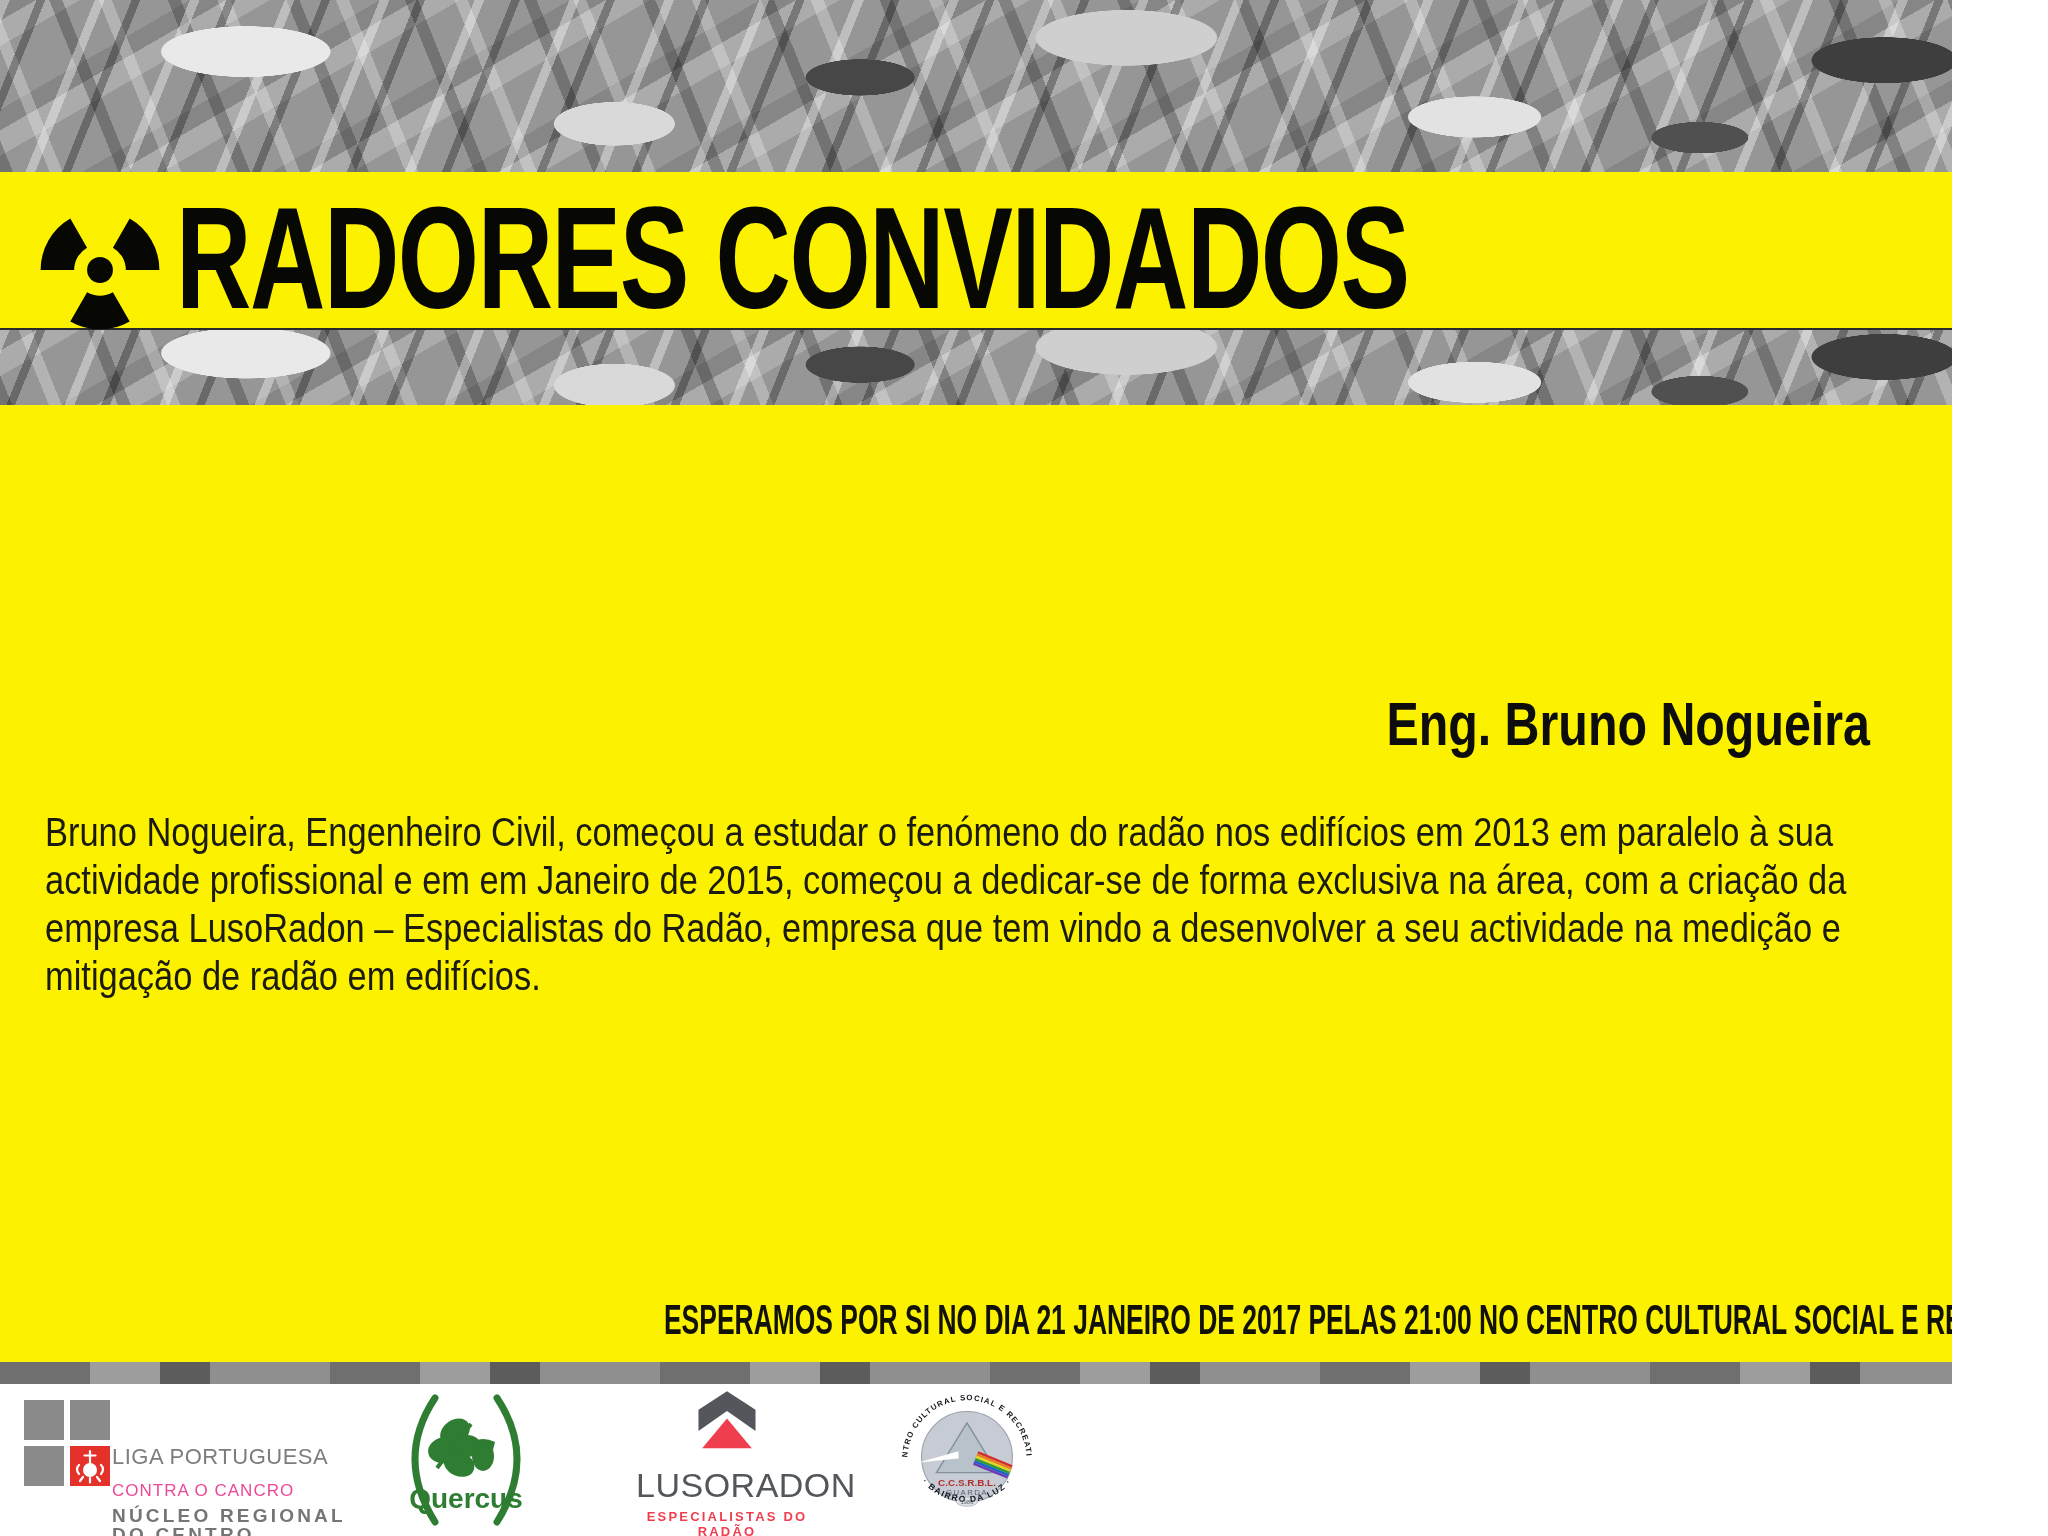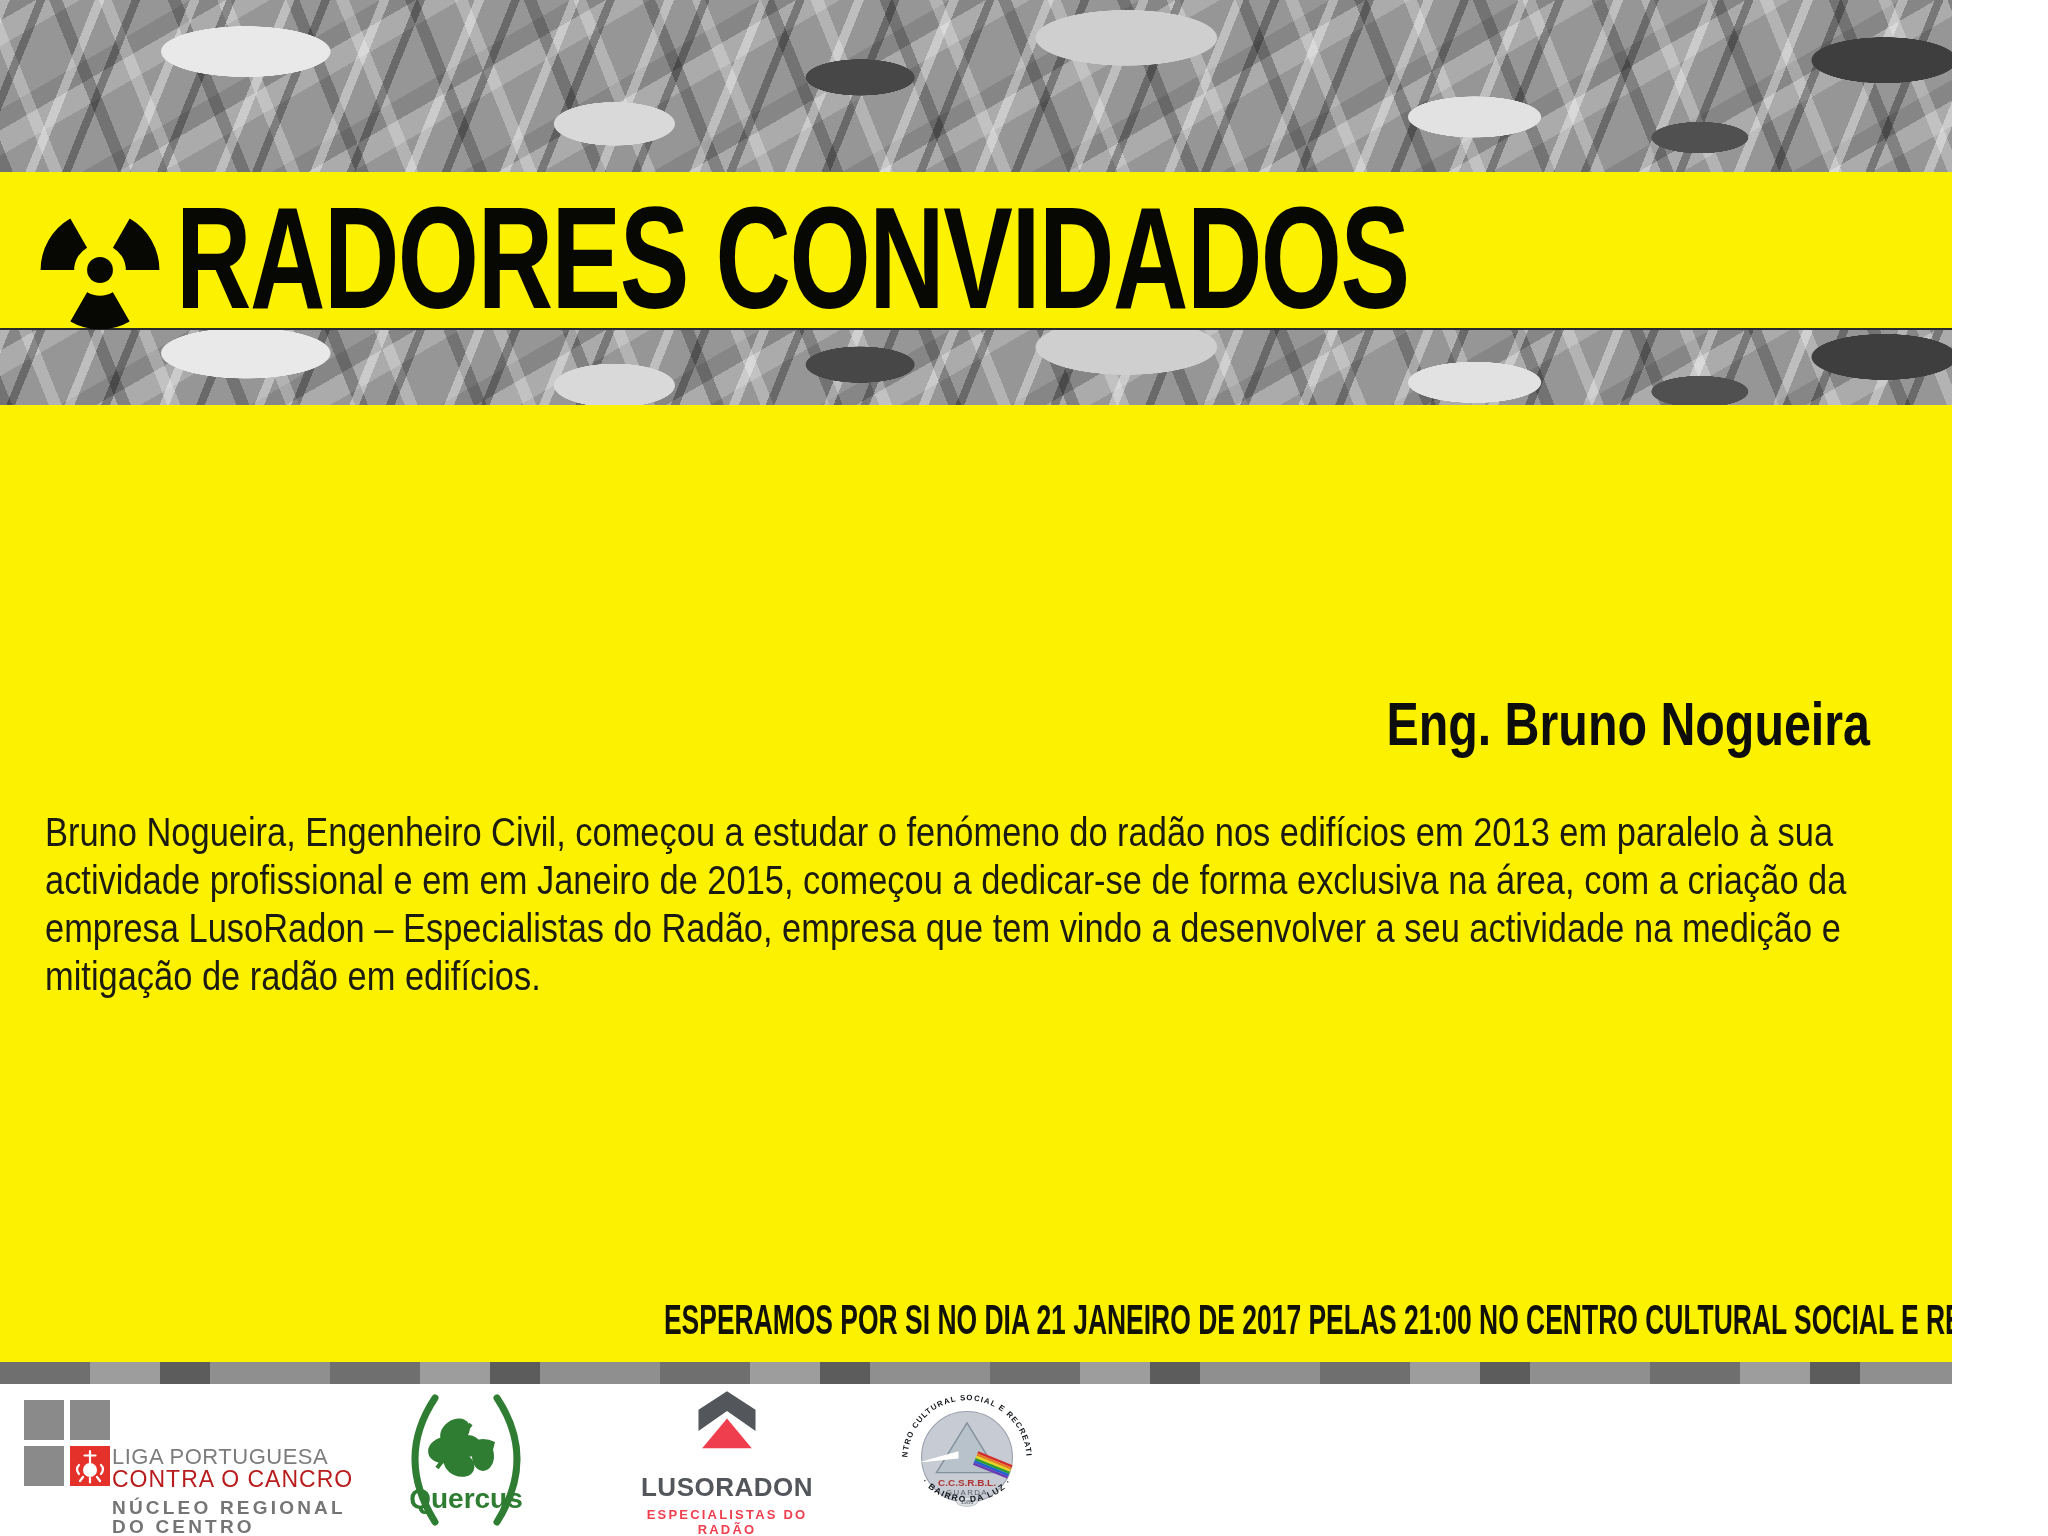--- a/index.html
+++ b/index.html
@@ -64,29 +64,29 @@
   
   #logo-strip{position:absolute;left:0;top:1384px;width:2048px;height:152px;background:#ffffff;}
 
   
   #liga-logo{position:absolute;left:24px;top:16px;width:330px;height:120px;}
   .liga-grid{position:absolute;left:0;top:0;width:86px;height:88px;}
   .liga-sq{position:absolute;width:40px;height:40px;background:#8a8a8a;}
   .liga-sq.red{background:#e4322b;}
   .liga-text{position:absolute;left:88px;top:46px;line-height:1;}
   .liga-l1{font-size:22px;font-weight:normal;color:#7d7d7d;letter-spacing:.5px;}
-  .liga-l2{font-size:23px;font-weight:normal;color:#b91c1c;letter-spacing:1px;margin-top:0;}
+  .liga-l2{font-size:17px;font-weight:normal;color:#ec4899;letter-spacing:1px;margin-top:14px;}
   .liga-l3{font-size:19px;font-weight:bold;color:#757575;letter-spacing:3.2px;margin-top:7px;}
 
   
   #quercus-logo{position:absolute;left:393px;top:6px;}
 
   
   #lusoradon-logo{position:absolute;left:636px;top:4px;width:182px;text-align:center;}
-  #lusoradon-name{font-size:26px;font-weight:bold;color:#53575c;letter-spacing:.5px;margin-top:14px;}
+  #lusoradon-name{font-size:34px;font-weight:normal;color:#53575c;letter-spacing:.5px;margin-top:8px;}
   #lusoradon-tagline{font-size:13px;font-weight:bold;color:#ef3f4f;letter-spacing:2.2px;margin-top:4px;}
 
   
   #ccsrbl-logo{position:absolute;left:896px;top:2px;}
 </style>
 </head>
 <body>
 
 <div id="page">
 

